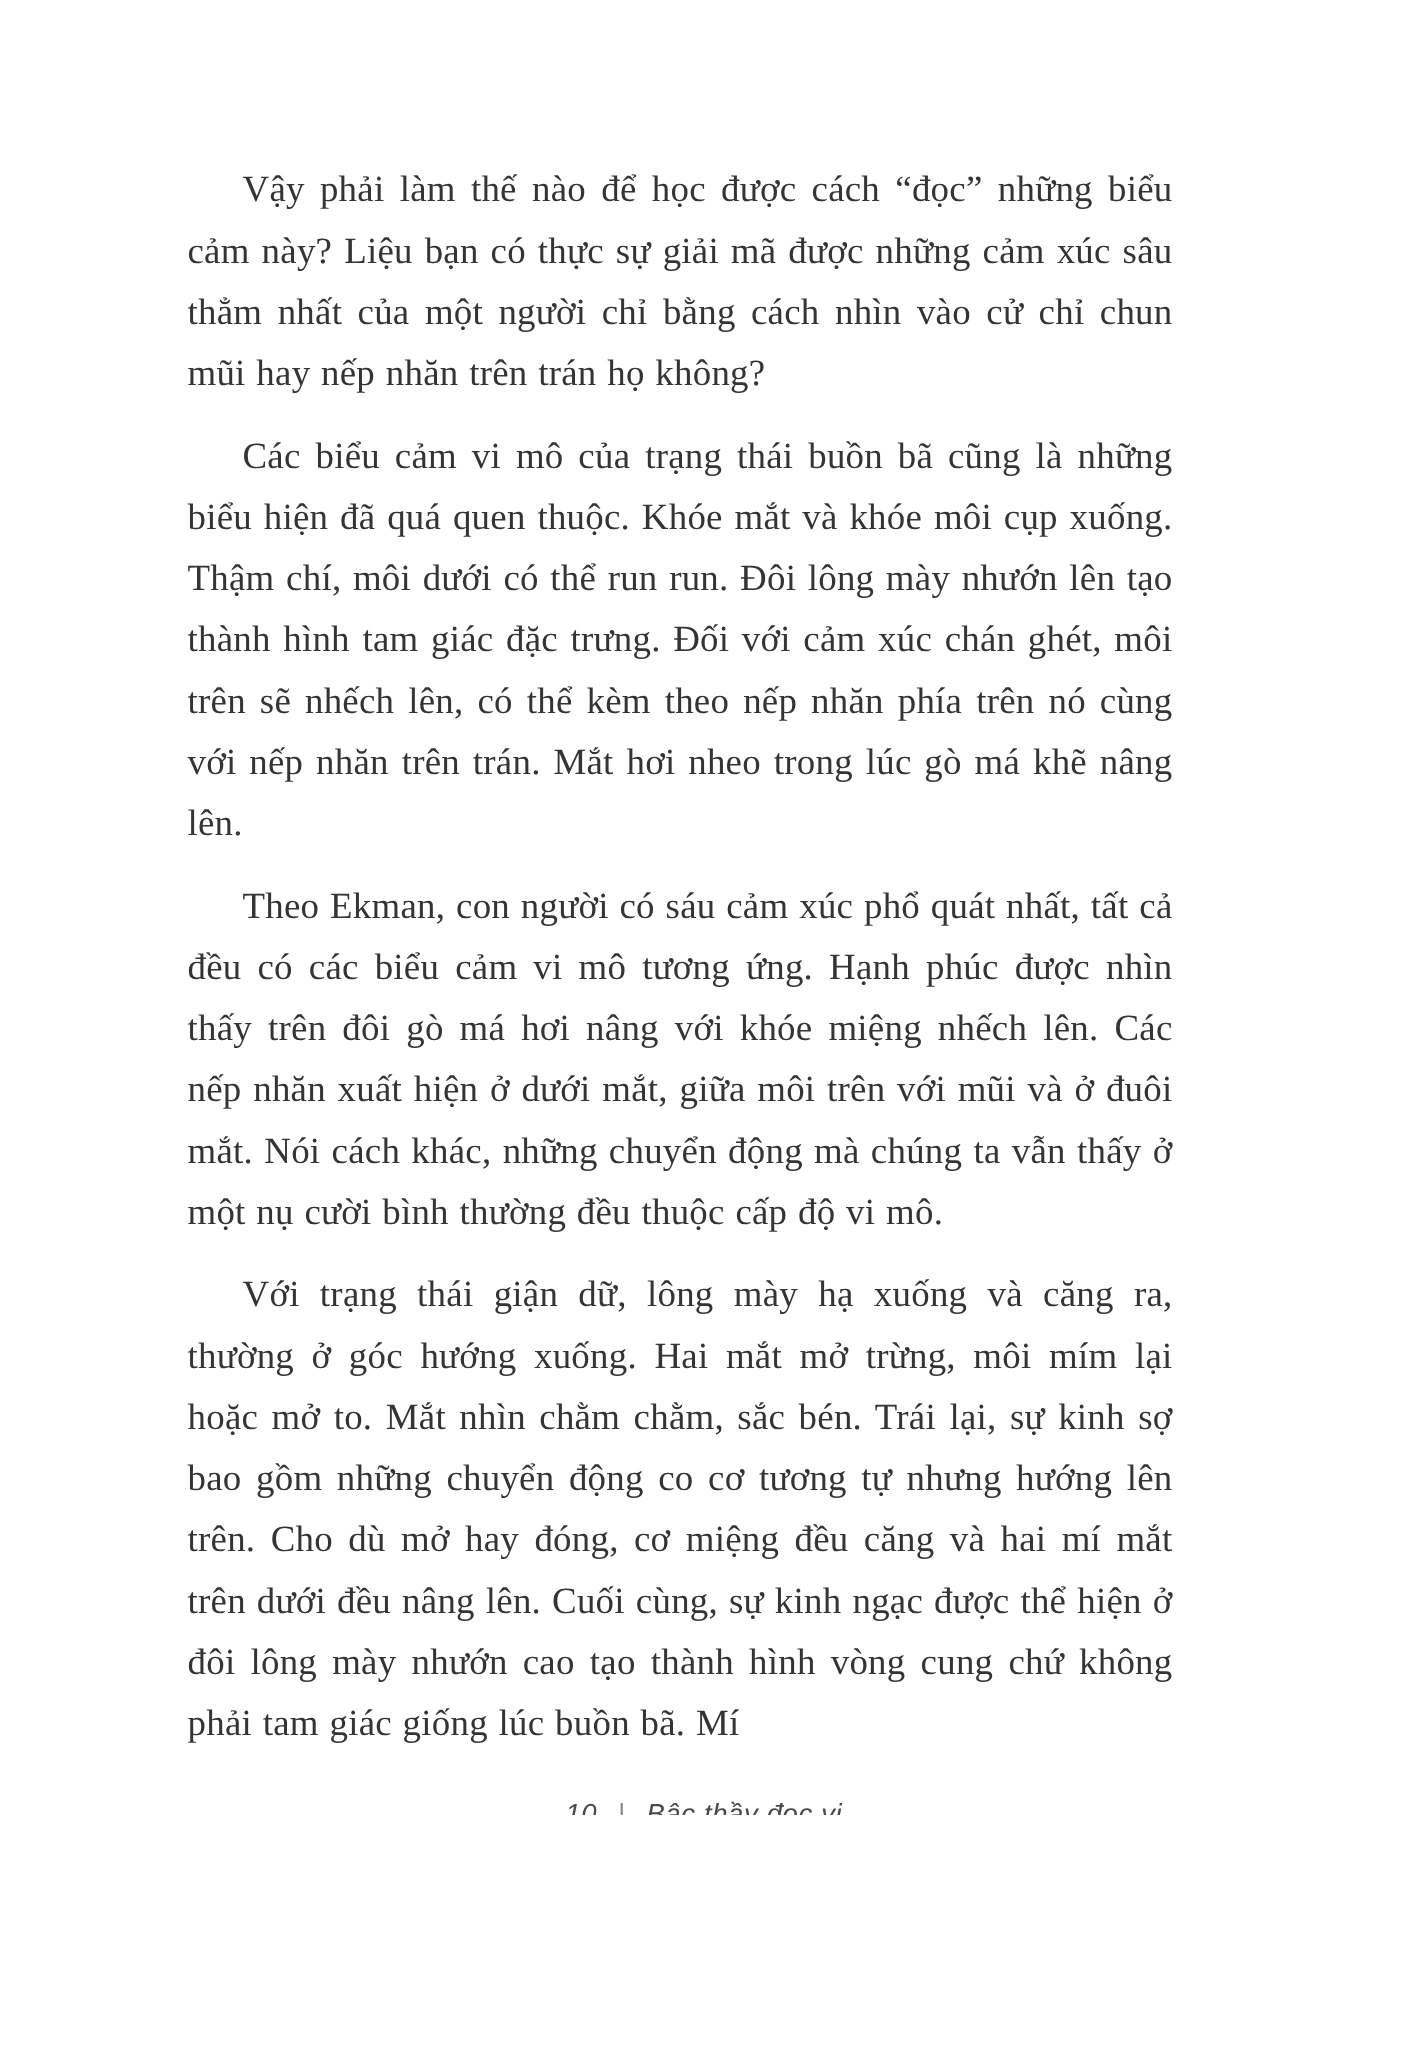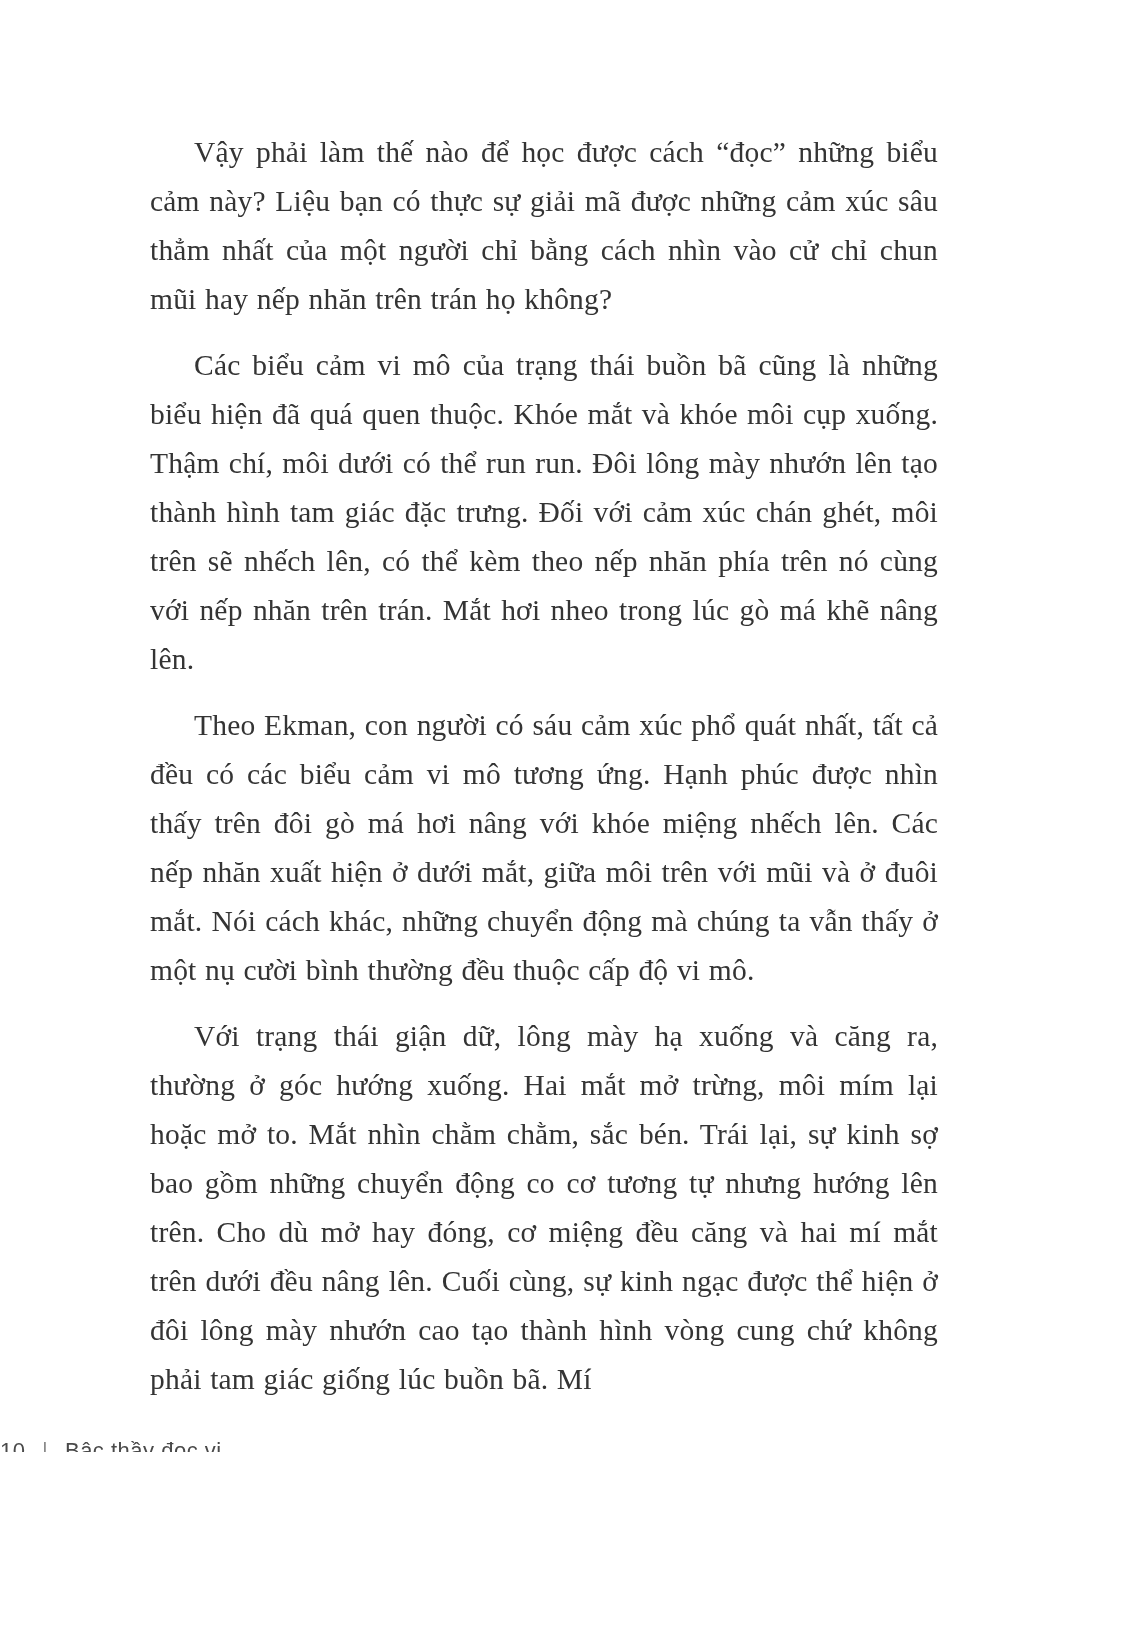--- a/index.html
+++ b/index.html
@@ -29,24 +29,26 @@
     text-align: justify;
     text-indent: 44px;
     letter-spacing: 0.2px;
     word-spacing: 1px;
   }
   .page-footer {
     position: absolute;
     top: 1438px;
     left: 0;
     width: 1126px;
+    text-align: center;
     font-family: "Liberation Sans", "DejaVu Sans", sans-serif;
     font-size: 22px;
     color: #4a4a4a;
     letter-spacing: 0.5px;
+    font-style: italic;
   }
   .page-footer .sep {
     display: inline-block;
     margin: 0 10px;
     color: #8a8a8a;
     font-weight: 300;
   }
   .page-footer .pg-num {
     color: #4a4a4a;
   }

